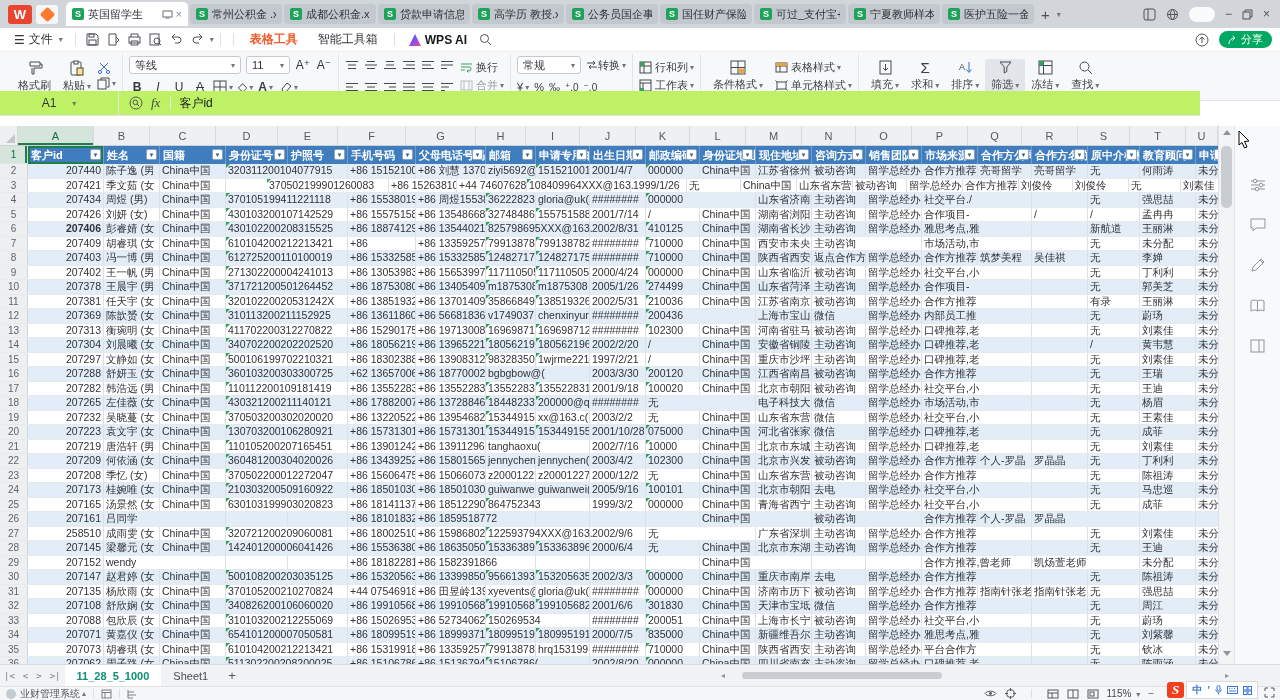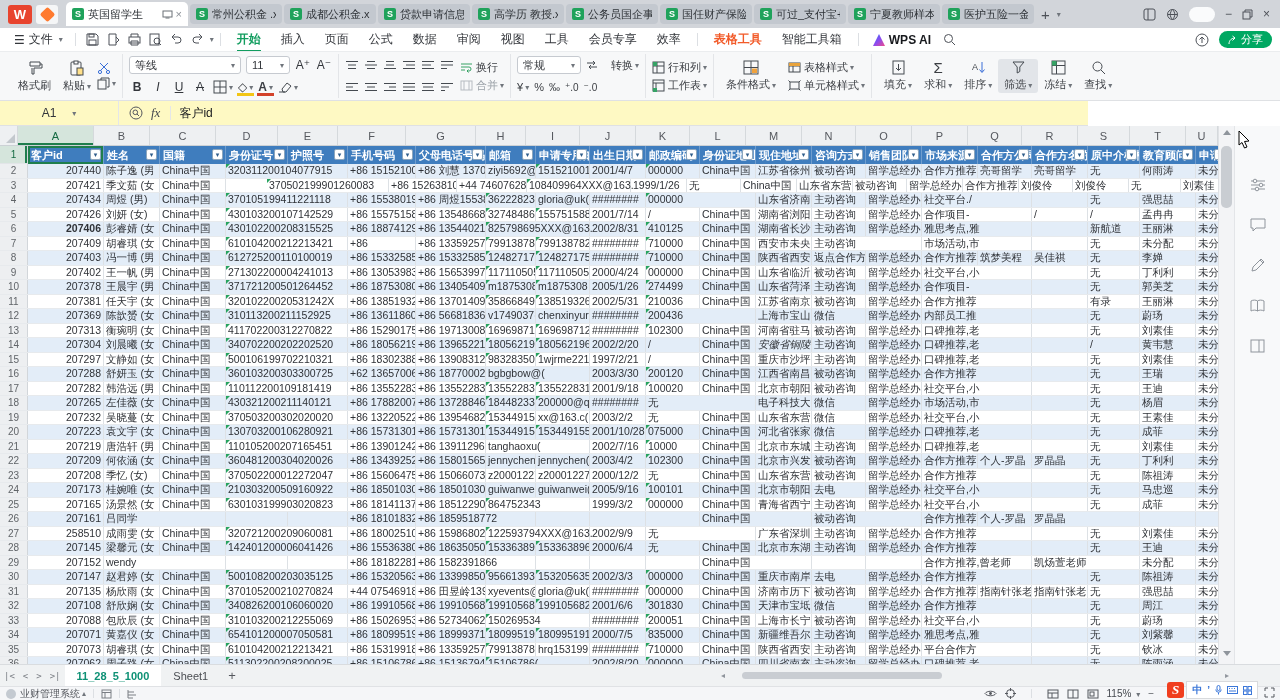--- a/index.html
+++ b/index.html
@@ -58,21 +58,21 @@
   .mini{display:flex;align-items:center;font-size:11px;color:#3b3e43;white-space:nowrap}
   .selbox{border:1px solid #c6cad0;border-radius:3px;background:#fff;height:18px;display:flex;
           align-items:center;font-size:11px;padding:0 5px;box-sizing:border-box;color:#33363b}
   .ficon{font-size:12px;color:#33363b;width:16px;text-align:center}
   .bold{font-weight:bold}.ital{font-style:italic}.unders{text-decoration:underline}.strik{text-decoration:line-through}
   .abar{position:relative;font-weight:bold;font-size:12px;line-height:11px}
   .abar i{position:absolute;left:-1px;right:-1px;bottom:-3px;height:3px;display:block}
   .nfi{font-size:10px;color:#3b3e43}
 
   
-  #fbar{position:absolute;left:0;top:101px;width:1088px;height:25px;background:#fef9c3;
+  #fbar{position:absolute;left:0;top:91px;width:1200px;height:25px;background:#bef264;
         border-bottom:1px solid #dfe1e4;box-sizing:border-box;display:flex;align-items:center}
   .namebox{width:118px;height:100%;border-right:1px solid #e4e6e9;display:flex;align-items:center;
            justify-content:center;gap:14px;font-size:12px}
   .fxwrap{display:flex;align-items:center;gap:8px;padding:0 10px;border-right:1px solid #e4e6e9;height:60%}
   .fxtxt{font-family:"Liberation Serif","DejaVu Serif",serif;font-style:italic;font-size:13px;color:#44484e}
   .fval{font-size:12px;padding-left:8px;color:#17191d}
 
   
   #grid{position:absolute;left:0;top:126px;width:1218px;height:538px;overflow:hidden;background:#fff}
   #colletters{display:flex;height:20px;background:#eef0f2;border-bottom:1px solid #ccd1d5;box-sizing:border-box}
@@ -271,32 +271,20 @@
       </svg>
     </span>
   <span class="qicon">
     <svg width="13" height="13" viewBox="0 0 13 13">
         <path d="M10 4H5a3 3 0 0 0 0 6h3" fill="none" stroke="#4d5158"></path>
         <path d="M8 1l3 3-3 3" fill="none" stroke="#4d5158"></path>
       </svg>
     </span>
   <span class="crt">▾</span>
   <div class="vsep"></div>
-  <div id="menuitems" style="display: flex;">
-      <div class="menu-item active">开始</div>
-      <div class="menu-item">插入</div>
-      <div class="menu-item">页面</div>
-      <div class="menu-item">公式</div>
-      <div class="menu-item">数据</div>
-      <div class="menu-item">审阅</div>
-      <div class="menu-item">视图</div>
-      <div class="menu-item">工具</div>
-      <div class="menu-item">会员专享</div>
-      <div class="menu-item">效率</div>
-    </div>
   <div class="vsep"></div>
   <div class="menu-tools">表格工具</div>
   <div class="menu-item">智能工具箱</div>
   <div class="vsep"></div>
   <div class="aiwrap">
     <svg width="12" height="12" viewBox="0 0 12 12">
       <defs>
           <linearGradient id="ai" x1="0" y1="0" x2="1" y2="1">
         <stop offset="0" stop-color="#2b6cf5"></stop>
             <stop offset=".5" stop-color="#8a4bf0"></stop>
@@ -500,21 +488,21 @@
     <div class="duo">
       <div class="mrow">
         <div class="selbox" style="width:64px;justify-content:space-between">
           <span>常规</span>
             <span class="crt">▾</span>
           </div>
         <span class="mini">
           <svg width="12" height="10" viewBox="0 0 12 10">
               <path d="M1 3h8M7 1l2 2-2 2M11 7H3M5 5L3 7l2 2" fill="none" stroke="#454a50"></path>
             </svg>
-          <span style="margin-left:13px">转换</span>
+          <span style="margin-left:0">转换</span>
             <span class="crt">▾</span>
           </span>
       </div>
       <div class="mrow">
         <span class="mini">
             <span>¥</span>
             <span class="crt">▾</span>
           </span>
         <span class="mini">%</span>
         <span class="mini">‰</span>
@@ -1046,21 +1034,21 @@
         <div class="cell clip" style="width: 66px;">China中国</div>
         <div class="cell spill gm" style="width: 62px;">340702200202202520</div>
         <div class="cell clip" style="width: 60px;"></div>
         <div class="cell clip" style="width: 68px;">+86 18056219</div>
         <div class="cell clip" style="width: 70px;">+86 1396522100</div>
         <div class="cell clip gm" style="width: 50px;">180562195</div>
         <div class="cell clip gm" style="width: 54px;">180562196</div>
         <div class="cell clip" style="width: 56px;">2002/2/20</div>
         <div class="cell clip" style="width: 54px;">/</div>
         <div class="cell clip" style="width: 56px;">China中国</div>
-        <div class="cell clip" style="width: 56px; font-style: italic;">安徽省铜陵</div>
+        <div class="cell clip" style="width: 56px;">安徽省铜陵</div>
         <div class="cell clip" style="width: 54px;">主动咨询</div>
         <div class="cell clip" style="width: 56px;">留学总经办</div>
         <div class="cell spill" style="width: 56px;">口碑推荐,老</div>
         <div class="cell clip" style="width: 54px;"></div>
         <div class="cell clip" style="width: 56px;"></div>
         <div class="cell clip" style="width: 52px;">/</div>
         <div class="cell clip" style="width: 56px;">黄韦慧</div>
         <div class="cell clip" style="width: 32px;">未分配</div>
       </div>
       <div class="drow">
@@ -1355,21 +1343,21 @@
         <div class="rn">27</div>
         <div class="cell ra clip" style="width: 76px;">258510</div>
         <div class="cell clip" style="width: 56px;">成雨雯 (女</div>
         <div class="cell clip" style="width: 66px;">China中国</div>
         <div class="cell spill gm" style="width: 62px;">320721200209060081</div>
         <div class="cell clip" style="width: 60px;"></div>
         <div class="cell clip" style="width: 68px;">+86 18002510</div>
         <div class="cell clip" style="width: 70px;">+86 1598680231</div>
         <div class="cell spill gm" style="width: 50px;">122593794XXX@163.</div>
         <div class="cell clip" style="width: 54px;"></div>
-        <div class="cell clip" style="width: 56px;">2002/9/9</div>
+        <div class="cell clip" style="width: 56px;">2002/9/6</div>
         <div class="cell spill" style="width: 54px;">无</div>
         <div class="cell clip" style="width: 56px;"></div>
         <div class="cell clip" style="width: 56px;">广东省深圳</div>
         <div class="cell clip" style="width: 54px;">主动咨询</div>
         <div class="cell clip" style="width: 56px;">留学总经办</div>
         <div class="cell spill" style="width: 56px;">合作方推荐</div>
         <div class="cell clip" style="width: 54px;"></div>
         <div class="cell clip" style="width: 56px;"></div>
         <div class="cell clip" style="width: 52px;">无</div>
         <div class="cell clip" style="width: 56px;">刘素佳</div>

